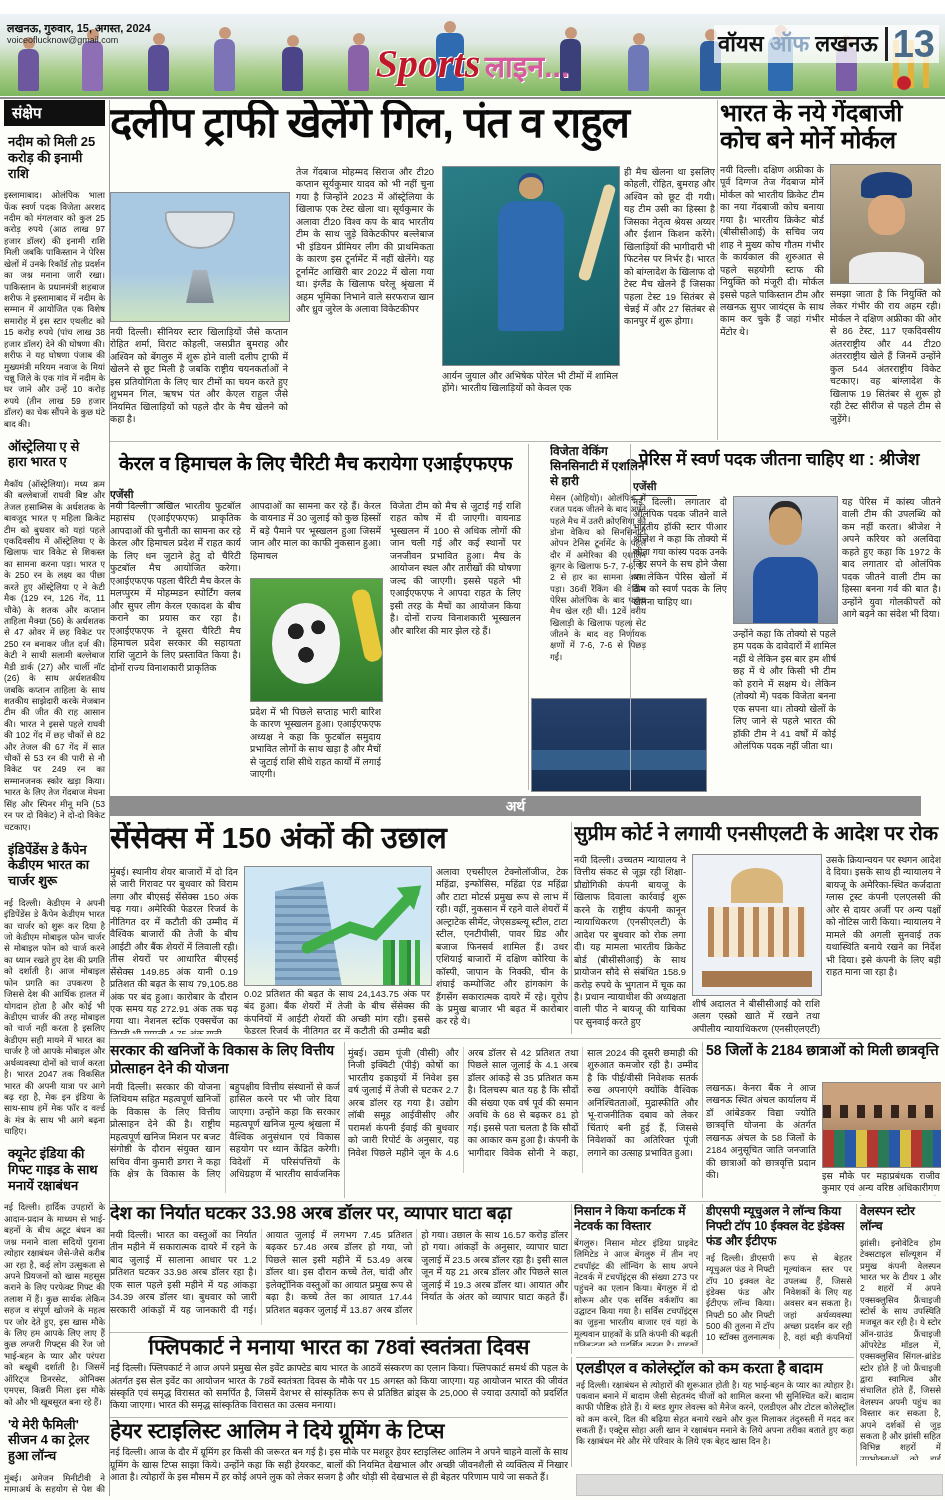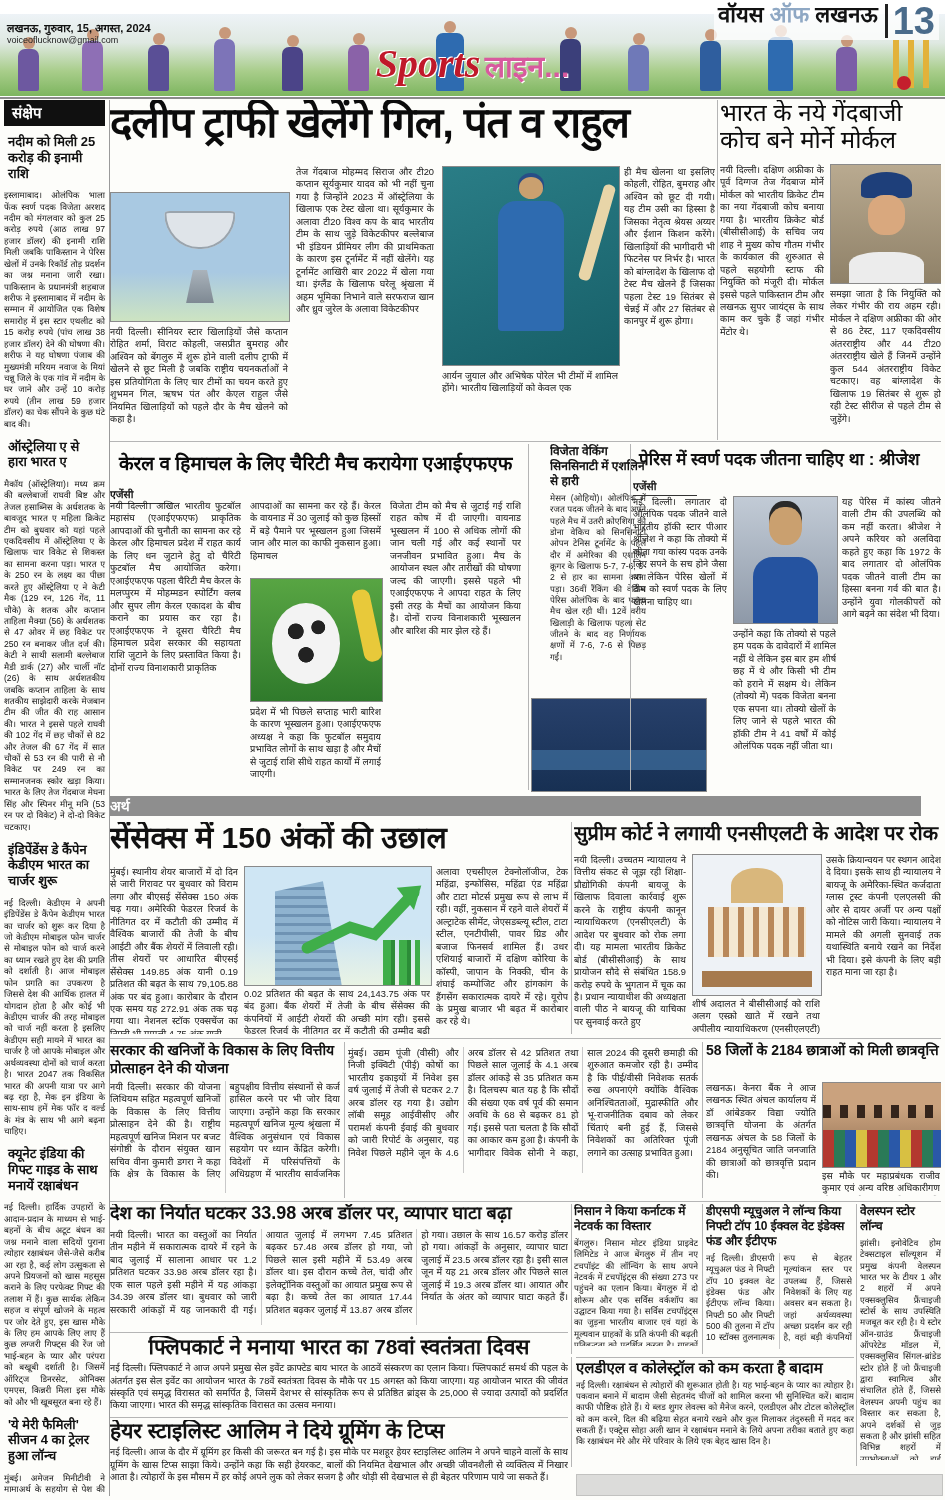--- a/index.html
+++ b/index.html
@@ -1,21 +1,21 @@
 <!DOCTYPE html>
 <html lang="hi"><head>
 <meta charset="utf-8">
 <style>
   html,body{margin:0;padding:0;}
   body{width:945px;height:1500px;background:#f7f6f2;font-family:"Liberation Sans",sans-serif;color:#111;}
   .page{position:relative;width:945px;height:1500px;background:#fdfdfa;overflow:hidden;}
   .abs{position:absolute;}
   .art{position:absolute;overflow:hidden;}
   .h-xl{font-size:42px;font-weight:700;line-height:1.08;letter-spacing:-1px;margin:0;color:#0b0b0b;}
-  .h-lg{font-size:24px;font-weight:400;line-height:1.12;margin:0;color:#0b0b0b;}
+  .h-lg{font-size:24px;font-weight:700;line-height:1.12;margin:0;color:#0b0b0b;}
   .h-md{font-size:19px;font-weight:700;line-height:1.15;margin:9px;color:#0b0b0b;}
   .h-md2{font-size:17px;font-weight:700;line-height:1.2;margin:6px;}
   .h-sm{font-size:14px;font-weight:700;line-height:1.25;margin:0;}
   .h-xs{font-size:12px;font-weight:700;line-height:1.25;margin:0;}
   .body{font-size:9.3px;line-height:1.34;text-align:justify;margin:0;color:#161616;}
   .body-sm{font-size:8.6px;line-height:1.32;text-align:justify;margin:0;color:#161616;}
   .cols2{column-count:2;column-gap:9px;column-rule:1px solid #c9c9c9;}
   .cols3{column-count:3;column-gap:9px;column-rule:1px solid #c9c9c9;}
   .byline{font-size:10.5px;font-weight:700;border-bottom:1.5px solid #333;display:inline-block;padding:1px 2px 2px 0;margin:2px 0 5px;min-width:62px;}
   .vr{position:absolute;width:1px;background:#b5b5b5;}
@@ -42,21 +42,21 @@
   .fig:nth-of-type(12){left:836px;background:#7b5ea7;height:44px;}
   .stumps{position:absolute;right:16px;bottom:8px;width:36px;height:48px;
     background:repeating-linear-gradient(90deg,#e2b23a 0 6px,rgba(0,0,0,0) 6px 15px);}
   .stumps::after{content:"";position:absolute;left:4px;bottom:-2px;width:14px;height:14px;border-radius:50%;background:#c41f2d;}
   .banner-title{position:absolute;left:0;right:0;top:26px;text-align:center;z-index:3;}
   .sp1{font-family:"Liberation Serif",serif;font-style:italic;font-weight:700;font-size:40px;color:#c0182a;text-shadow:1px 1px 0 #fff,-1px -1px 0 #fff;}
   .sp2{font-weight:700;font-size:30px;color:#d85a9e;text-shadow:1px 1px 0 #fff;}
   .dateline{position:absolute;left:7px;top:20px;z-index:4;}
   .dl1{font-size:11px;font-weight:700;}
   .dl2{font-size:9px;color:#222;}
-  .masthead{position:absolute;right:6px;top:2px;z-index:4;display:flex;align-items:flex-start;background:rgba(255,255,255,.75);padding:2px 4px;}
+  .masthead{position:absolute;right:6px;top:25px;z-index:4;display:flex;align-items:center;background:rgba(255,255,255,.75);padding:2px 4px;}
   .mh{font-size:22px;font-weight:700;line-height:1;}
   .mh .m2{color:#8fa8c4;}
   .pageno{font-size:38px;font-weight:700;color:#4a6b8a;line-height:.9;border-left:3px solid #222;padding-left:5px;margin-left:7px;}
 
   
   .sidebar{position:absolute;left:4px;top:100px;width:101px;height:1396px;overflow:hidden;border-right:1px solid #9a9a9a;padding-right:4px;}
   .brief-title{background:#101010;color:#fff;font-weight:700;font-size:15px;padding:2px 8px 4px;}
   .b-head{font-size:13px;font-weight:700;line-height:1.22;margin:8px 4px 3px;}
   .b-body{font-size:8.6px;line-height:1.33;text-align:justify;}
 
@@ -89,21 +89,21 @@
   .tower{left:16%;bottom:0;width:36%;height:88%;background:repeating-linear-gradient(#8fb3cf 0 6px,#6f93b3 6px 9px);clip-path:polygon(0 10%,72% 0,100% 100%,0 100%);}
   .gbars{right:6%;bottom:0;width:20%;height:38%;background:repeating-linear-gradient(90deg,#3fae49 0 8px,#2c8c38 8px 12px,rgba(0,0,0,0) 12px 16px);}
   .court{background:#eef2f6;}
   .court::before{content:"";position:absolute;left:30%;top:9%;width:40%;height:25%;background:#d9b77c;border-radius:50% 50% 0 0;}
   .court::after{content:"";position:absolute;left:12%;top:37%;width:76%;height:36%;background:repeating-linear-gradient(90deg,#b9885a 0 6px,#f4e8d2 6px 15px);}
   .plinth{left:7%;bottom:6%;width:86%;height:11%;background:#a67a4e;}
   .students{background:linear-gradient(#caa27e 30%,#8a6a4e);}
   .students::before{content:"";position:absolute;left:0;top:26%;width:100%;height:16%;background:repeating-linear-gradient(90deg,#34241b 0 8px,rgba(0,0,0,0) 8px 17px);}
   .students::after{content:"";position:absolute;left:0;bottom:0;width:100%;height:44%;background:repeating-linear-gradient(90deg,#b3382f 0 11px,#2a7a57 11px 22px,#2a58a8 22px 33px,#d8c042 33px 44px);}
 
-  .arthbar{position:absolute;left:110px;top:796px;width:811px;height:20px;background:#8e8e8e;color:#fff;font-weight:700;font-size:14px;line-height:20px;}
+  .arthbar{position:absolute;left:110px;top:796px;width:811px;height:20px;background:#8e8e8e;color:#fff;text-align:center;font-weight:700;font-size:14px;line-height:20px;}
 </style>
 </head>
 <body>
 
 <div class="page">
 
   <header class="hd">
     <div class="banner">
       <div class="fig"></div>
       <div class="fig"></div>

